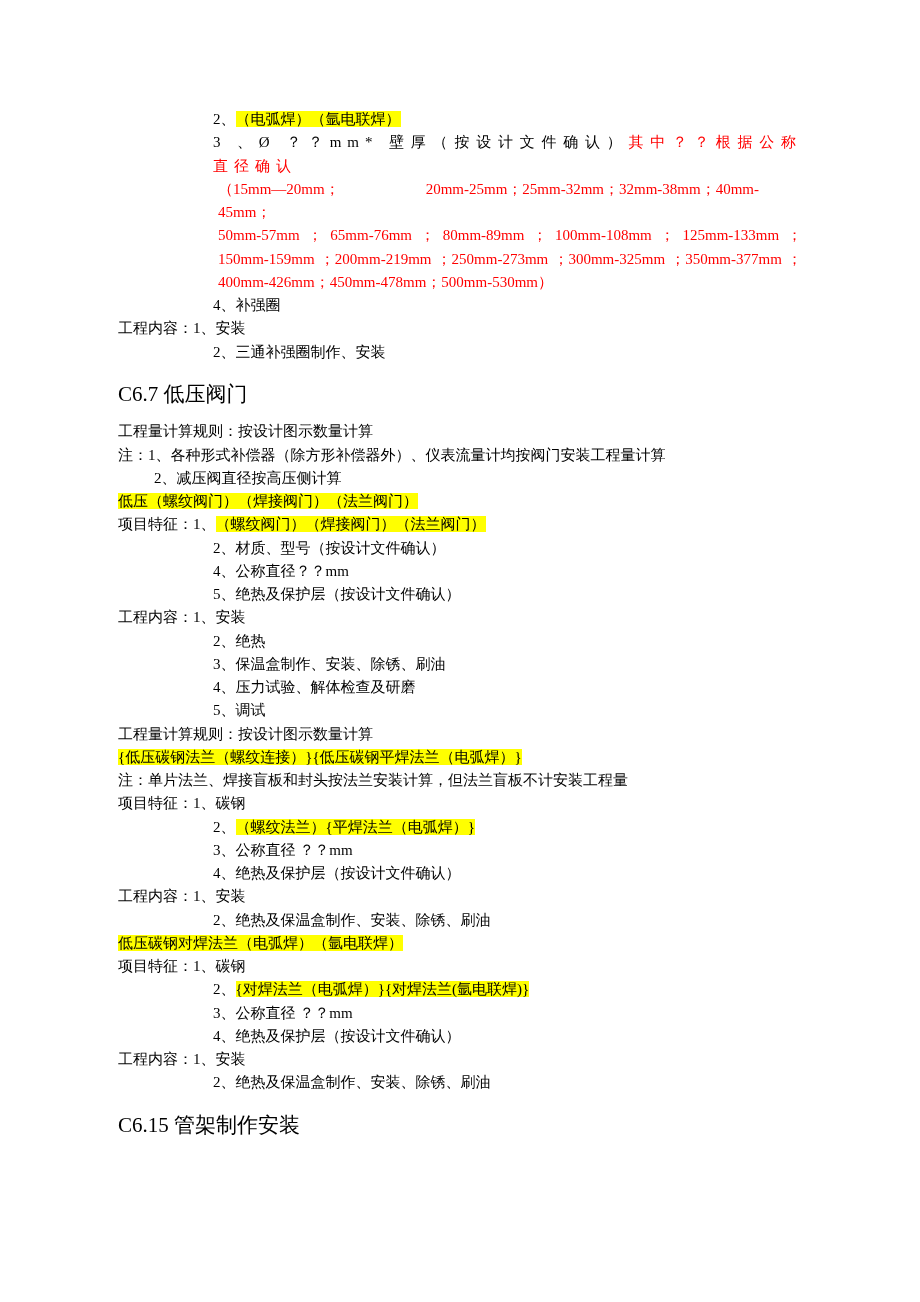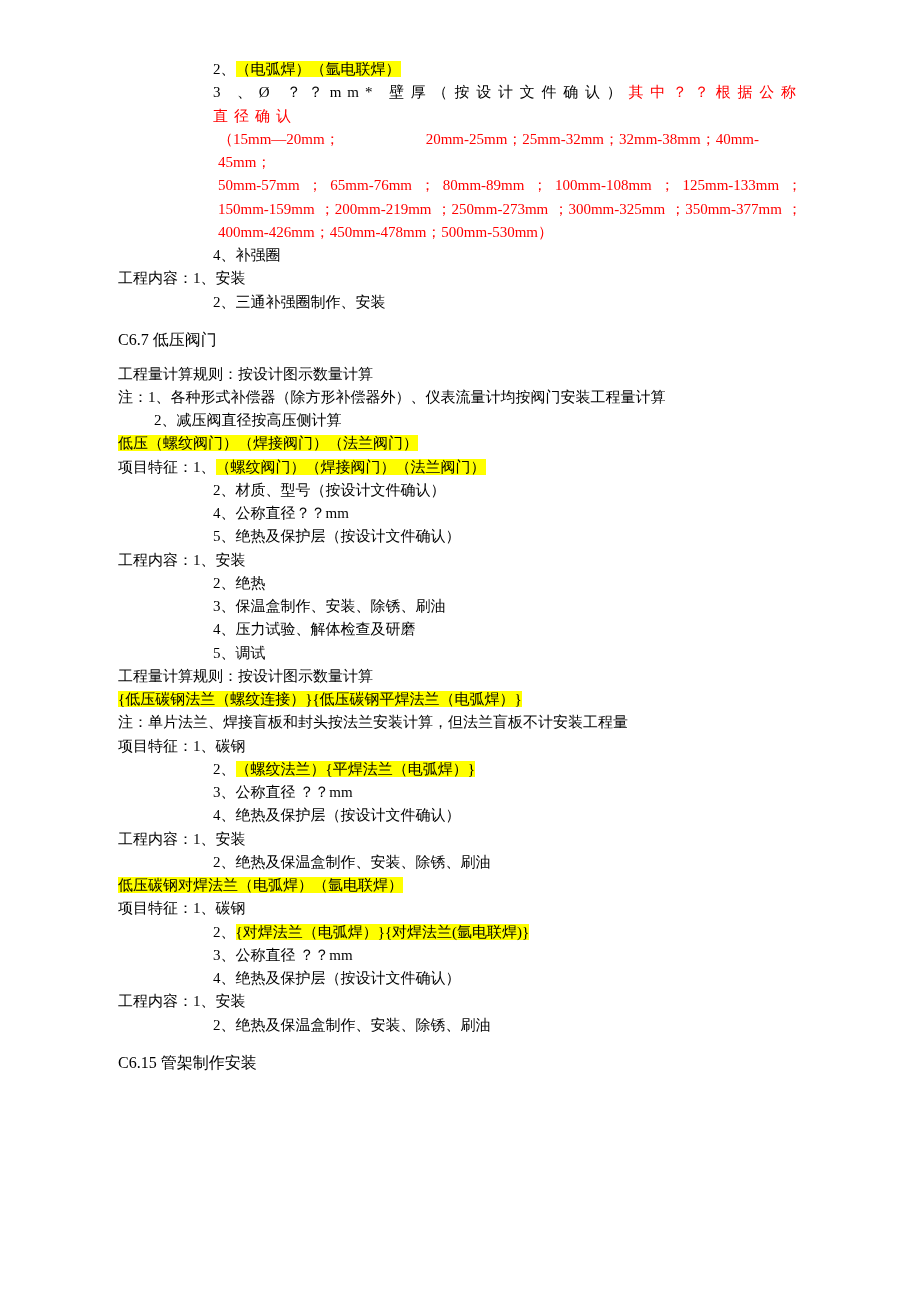--- a/index.html
+++ b/index.html
@@ -2,32 +2,32 @@
 <html><head>
 <meta charset="utf-8">
 <style>
   html, body {
     margin: 0;
     padding: 0;
     background: #fff;
     width: 920px;
   }
   .page {
-    padding: 58px 118px 60px 118px;
+    padding: 108px 118px 60px 118px;
     font-family: "SimSun", "宋体", serif;
     font-size: 15px;
     color: #000;
     line-height: 1.55;
   }
   .indent1 { padding-left: 95px; }
   .hl { background: #ffff00; }
   .red { color: #ff0000; }
   .heading {
     font-family: "Times New Roman", "SimSun", serif;
-    font-size: 16px;
+    font-size: 21px;
     margin-top: 14px;
     margin-bottom: 10px;
   }
   .block { white-space: normal; }
   .just { text-align: justify; text-justify: inter-ideograph; }
   .spread1 { letter-spacing: 6px; }
 </style>
 </head>
 <body>
 

